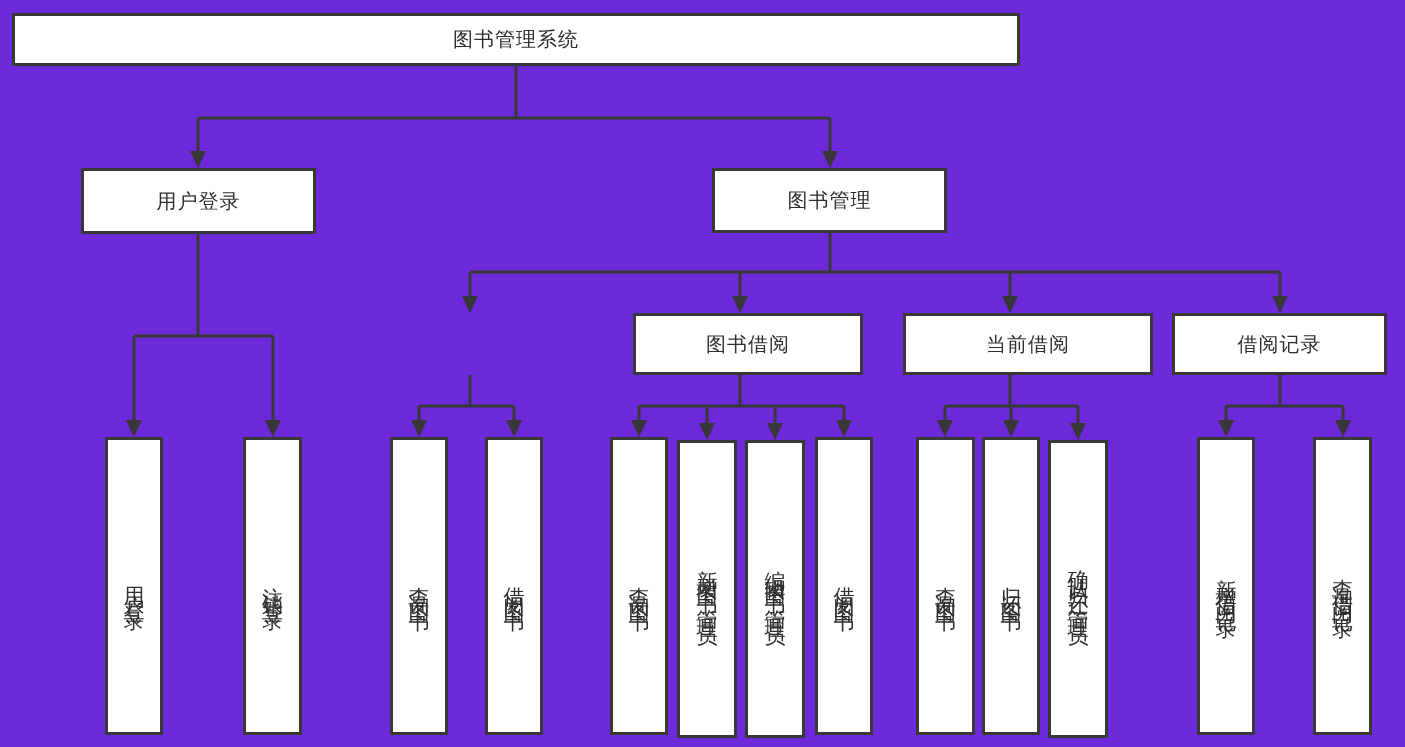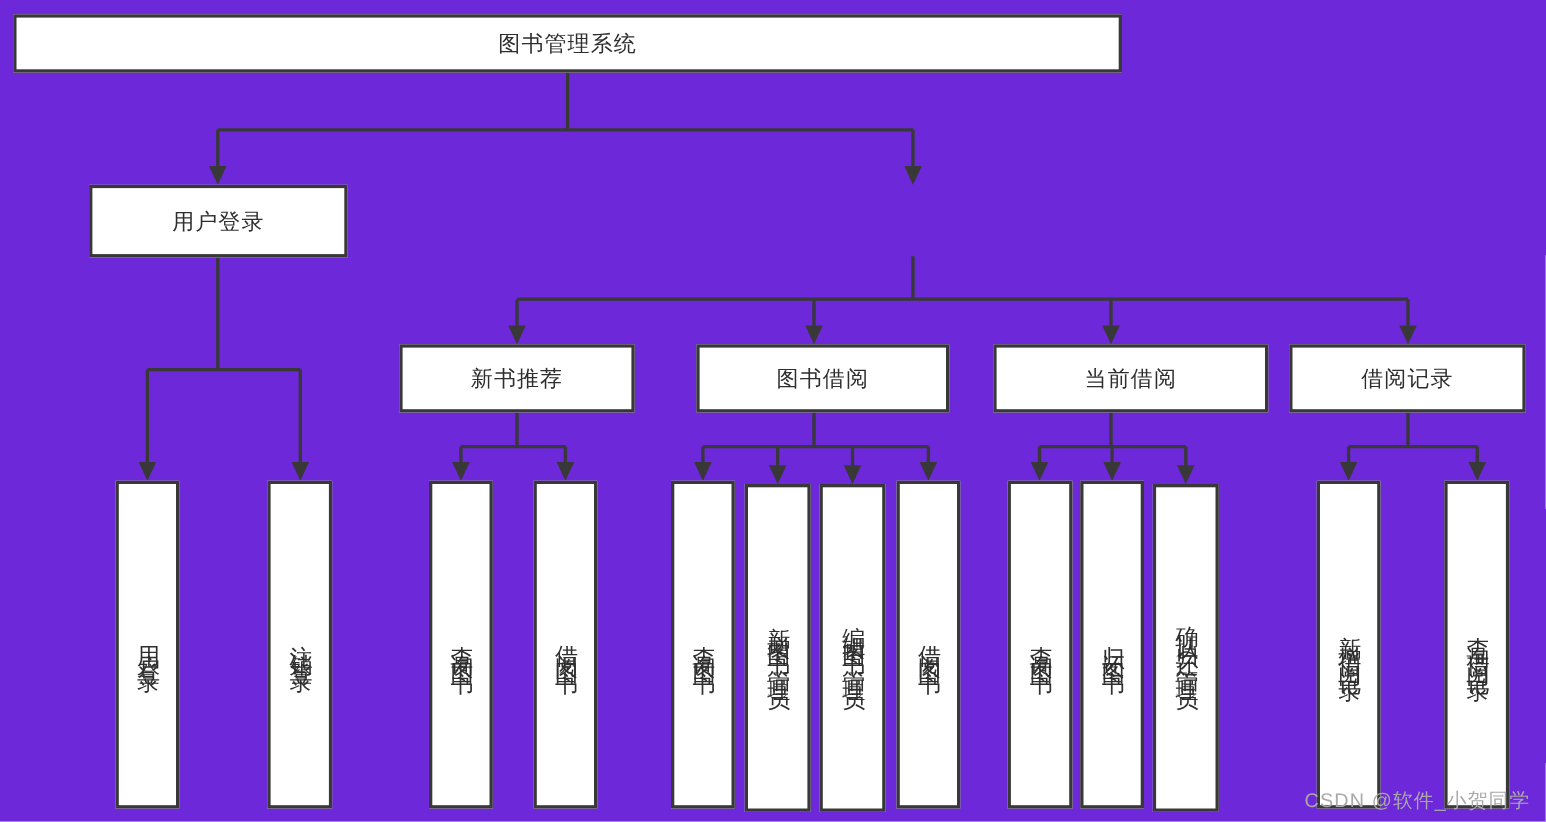--- a/index.html
+++ b/index.html
@@ -90,22 +90,22 @@
       <polygon points="1003,420 1019,420 1011,437"></polygon>
       <polygon points="1070,423 1086,423 1078,440"></polygon>
       <polygon points="1218,420 1234,420 1226,437"></polygon>
       <polygon points="1335,420 1351,420 1343,437"></polygon>
     </g>
   </svg>
 
   <div class="hnode" style="left:12px; top:13px; width:1008px; height:53px;">图书管理系统</div>
 
   <div class="hnode" style="left:81px; top:168px; width:235px; height:66px;">用户登录</div>
+  <div class="hnode" style="left:712px; top:168px; width:235px; height:65px;">图书管理</div>
 
-  <div class="hnode" style="left:363px; top:313px; width:214px; height:62px;">新书推荐</div>
   <div class="hnode" style="left:633px; top:313px; width:230px; height:62px;">图书借阅</div>
   <div class="hnode" style="left:903px; top:313px; width:250px; height:62px;">当前借阅</div>
   <div class="hnode" style="left:1172px; top:313px; width:215px; height:62px;">借阅记录</div>
 
   <div class="vnode" style="left:105px; top:437px; width:58px; height:298px;">用户登录</div>
   <div class="vnode" style="left:243px; top:437px; width:59px; height:298px;">注销登录</div>
 
   <div class="vnode" style="left:390px; top:437px; width:58px; height:298px;">查询图书</div>
   <div class="vnode" style="left:485px; top:437px; width:58px; height:298px;">借阅图书</div>
 
@@ -114,15 +114,14 @@
   <div class="vnode" style="left:745px; top:440px; width:60px; height:298px;">编辑图书（管理员）</div>
   <div class="vnode" style="left:815px; top:437px; width:58px; height:298px;">借阅图书</div>
 
   <div class="vnode" style="left:916px; top:437px; width:59px; height:298px;">查询图书</div>
   <div class="vnode" style="left:982px; top:437px; width:58px; height:298px;">归还图书</div>
   <div class="vnode" style="left:1048px; top:440px; width:60px; height:298px;">确认归还（管理员）</div>
 
   <div class="vnode" style="left:1197px; top:437px; width:58px; height:298px;">新增借阅记录</div>
   <div class="vnode" style="left:1313px; top:437px; width:59px; height:298px;">查询借阅记录</div>
 
-  <div id="watermark">CSDN @软件_小贺同学</div>
 
 </div>
 
 </body></html>

